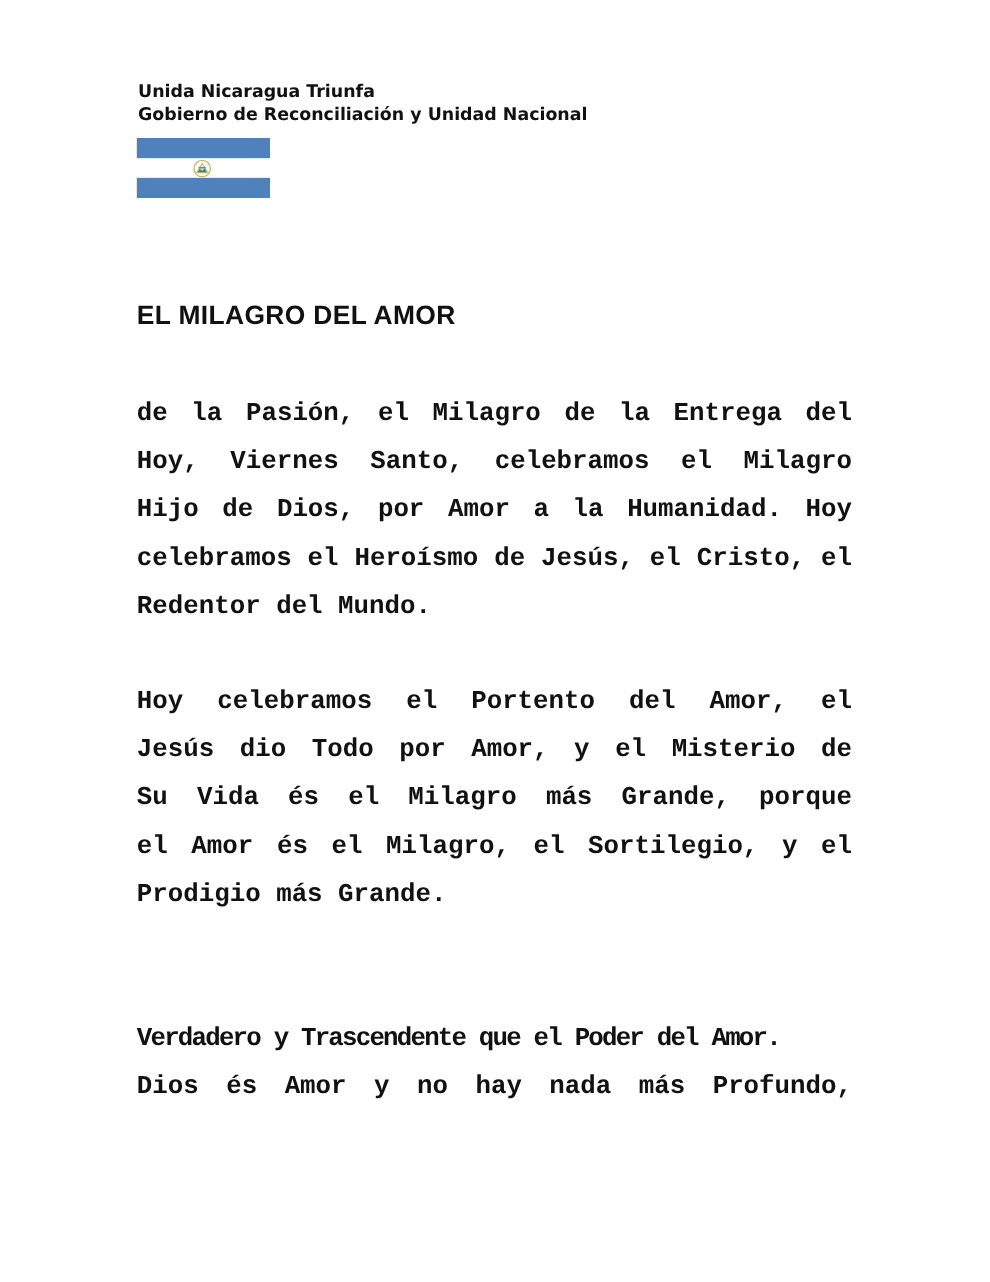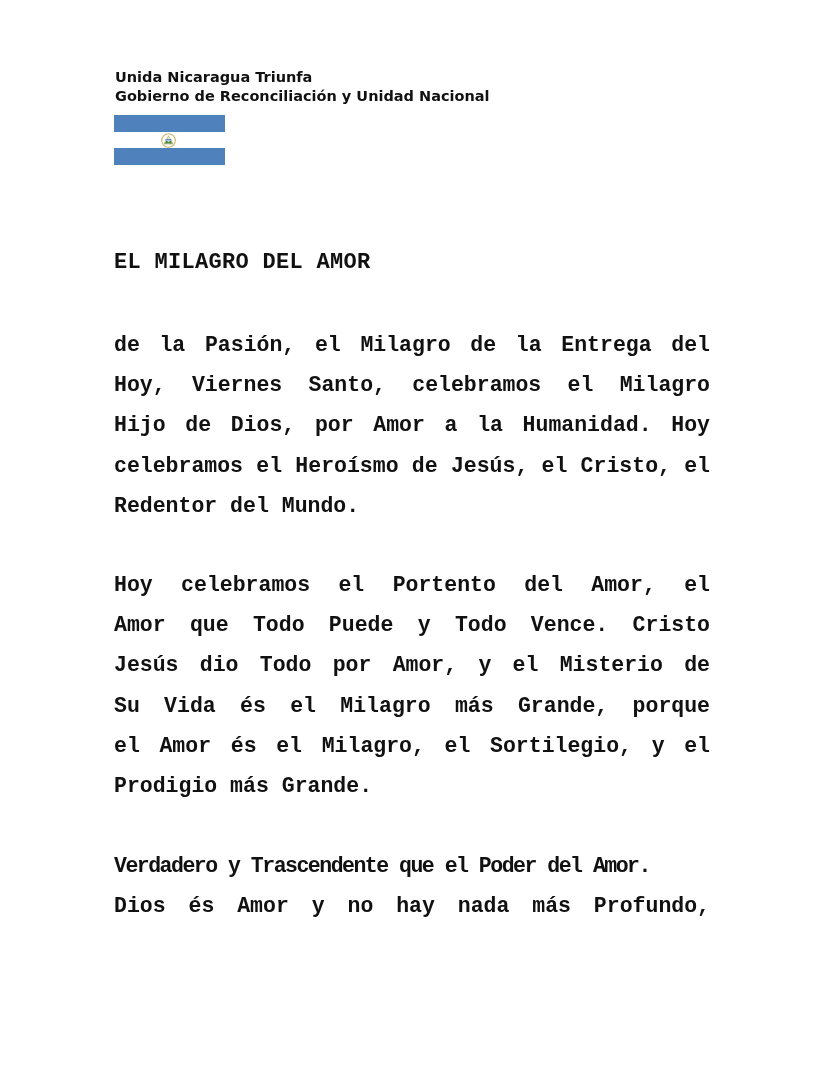--- a/index.html
+++ b/index.html
@@ -4,21 +4,21 @@
   <style>
     html, body { margin: 0; padding: 0; background: #ffffff; }
     body { width: 825px; height: 1068px; position: relative; overflow: hidden; color: #111111; }
     .header { position: absolute; left: 115px; top: 68px; font-family: "DejaVu Sans", sans-serif; font-weight: bold; font-size: 14.5px; line-height: 19px; color: #111; }
     .header div { white-space: nowrap; }
     .flag { position: absolute; left: 114px; top: 115px; width: 111px; height: 50px; }
     .flag .stripe { height: 16.6px; }
     .flag .blue { background: #4f81bd; }
     .flag .white { background: #ffffff; position: relative; }
     .flag .emblem { position: absolute; left: 46px; top: 1px; width: 17px; height: 15px; }
-    .title { position: absolute; left: 114px; top: 250px; font-family: Liberation Mono, monospace; font-weight: bold; font-size: 22px; line-height: 26px; white-space: nowrap; letter-spacing: 0.3px; }
+    .title { position: absolute; left: 114px; top: 250px; font-family: Liberation Sans, sans-serif; font-weight: bold; font-size: 22px; line-height: 26px; white-space: nowrap; letter-spacing: 0.3px; }
     .para { position: absolute; left: 114px; width: 596px; font-family: "Liberation Mono", monospace; font-weight: bold; font-size: 21.5px; line-height: 40.2px; text-align: justify; }
     .para .line { display: block; white-space: nowrap; text-align: justify; text-align-last: justify; height: 40.2px; }
     .para .line.last { text-align-last: left; }
     .p1 { top: 325px; }
     .p2 { top: 565px; }
     .p3 { top: 846px; }
     .p3 .cond { letter-spacing: -1.5px; text-align-last: left; }
   </style>
 </head>
 <body>
@@ -46,21 +46,20 @@
 <div class="para p1">
   <span class="line">de la Pasión, el Milagro de la Entrega del</span>
   <span class="line">Hoy, Viernes Santo, celebramos el Milagro</span>
   <span class="line">Hijo de Dios, por Amor a la Humanidad. Hoy</span>
   <span class="line">celebramos el Heroísmo de Jesús, el Cristo, el</span>
   <span class="line last">Redentor del Mundo.</span>
 </div>
 
 <div class="para p2">
   <span class="line">Hoy celebramos el Portento del Amor, el</span>
-  <span class="line">Amor que Todo Puede y Todo Vence. Cristo</span>
   <span class="line">Jesús dio Todo por Amor, y el Misterio de</span>
   <span class="line">Su Vida és el Milagro más Grande, porque</span>
   <span class="line">el Amor és el Milagro, el Sortilegio, y el</span>
   <span class="line last">Prodigio más Grande.</span>
 </div>
 
 <div class="para p3">
   <span class="line last cond">Verdadero y Trascendente que el Poder del Amor.</span>
   <span class="line">Dios és Amor y no hay nada más Profundo,</span>
 </div>

